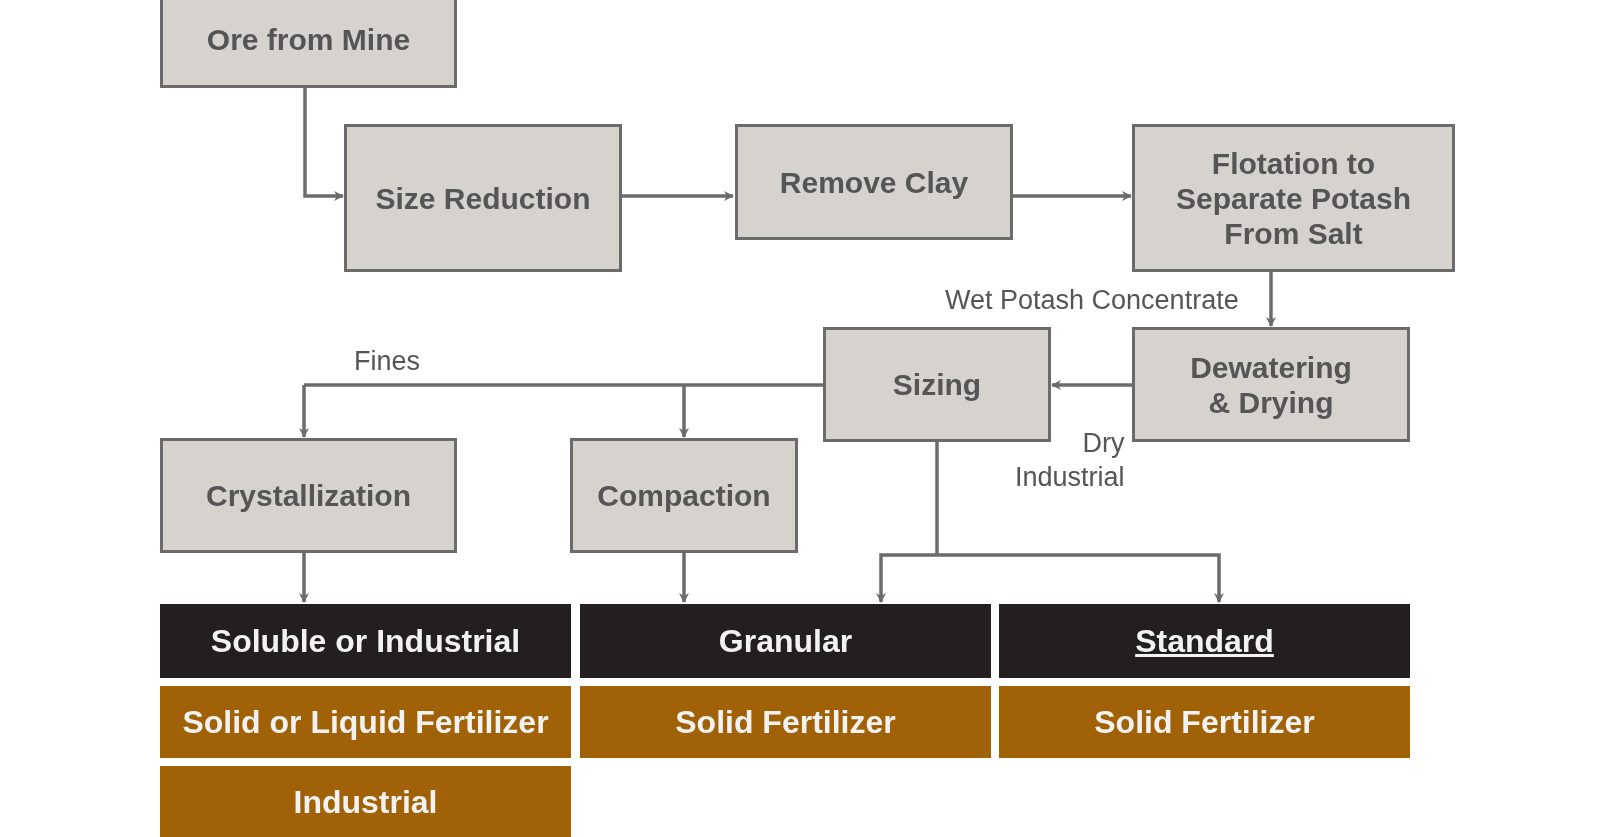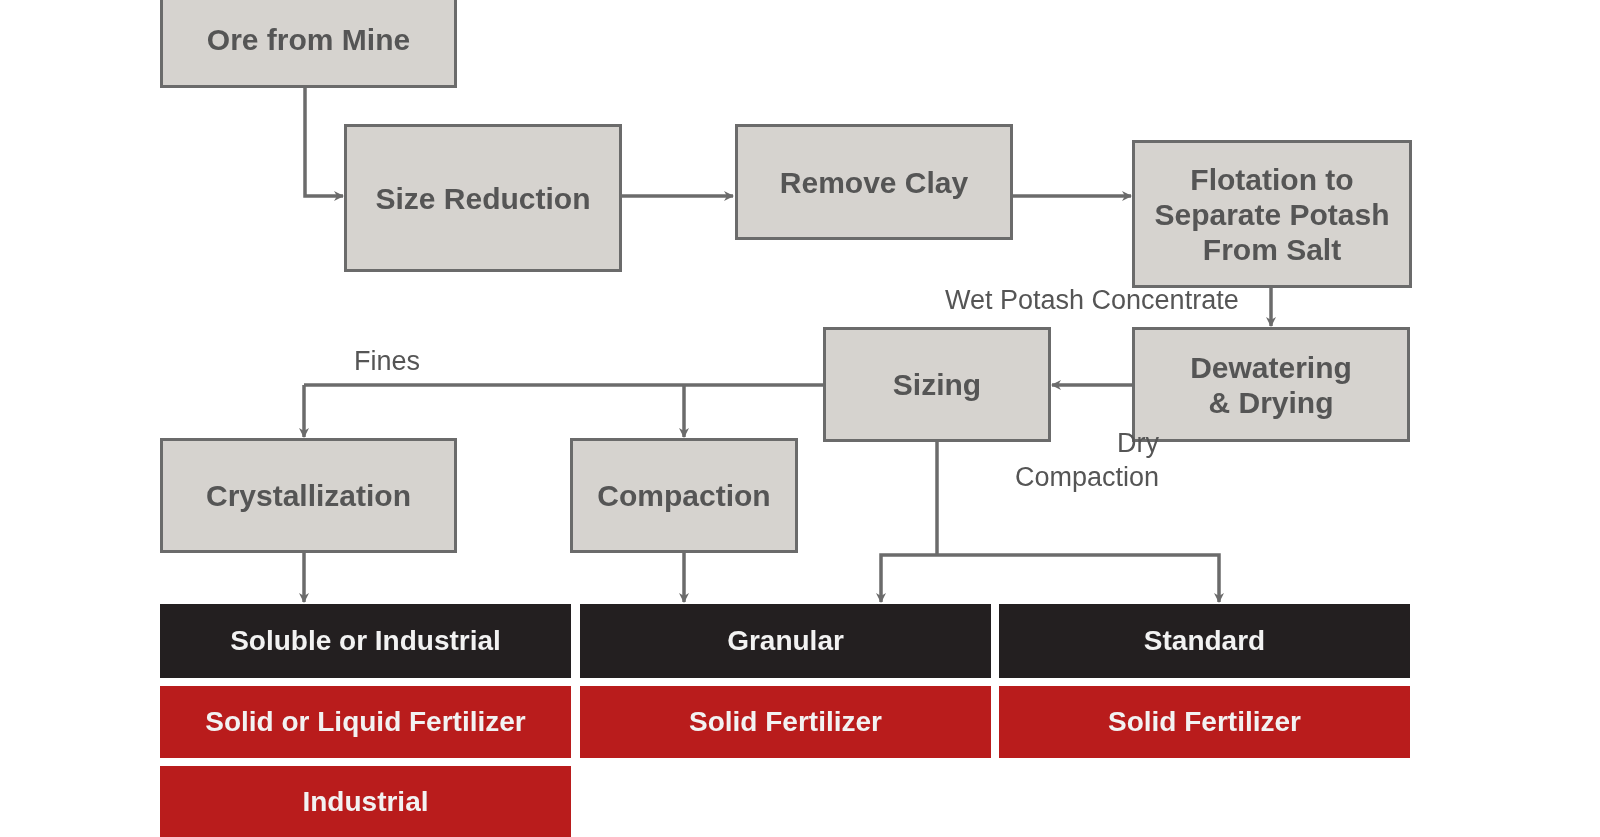--- a/index.html
+++ b/index.html
@@ -3,23 +3,23 @@
 <meta charset="utf-8">
 <style>
   html, body { margin: 0; padding: 0; }
   body { width: 1600px; height: 837px; background: #ffffff; position: relative; overflow: hidden;
          font-family: "Liberation Sans", "DejaVu Sans", sans-serif; }
   #diagram { position: absolute; left: 0; top: 0; width: 1600px; height: 837px; border-radius: 26px; }
   .box { position: absolute; box-sizing: border-box; background: #d6d3cf; border: 3px solid #6b6b6b;
          color: #555555; font-weight: bold; font-size: 30px; line-height: 35px;
          display: flex; align-items: center; justify-content: center; text-align: center; white-space: pre-line; }
   .band { position: absolute; box-sizing: border-box; display: flex; align-items: center; justify-content: center;
-          font-weight: bold; font-size: 28px; color: #f2f2f2; }
+          font-weight: bold; font-size: 32px; color: #f2f2f2; }
   .band.black { background: #231f20; }
-  .band.green { background: #b91c1c; }
+  .band.green { background: #a16207; }
   .label { position: absolute; color: #555555; font-size: 27px; line-height: 34px; white-space: pre-line; text-align: right; }
   svg#connectors { position: absolute; left: 0; top: 0; }
 </style>
 </head>
 <body>
 
 <div id="diagram">
 
   <svg id="connectors" width="1600" height="837">
     <defs>
@@ -40,35 +40,35 @@
       <line x1="684" y1="551" x2="684" y2="602" marker-end="url(#arrow)"></line>
       <polyline points="937,440 937,555"></polyline>
       <polyline points="937,555 881,555 881,602" marker-end="url(#arrow)"></polyline>
       <polyline points="937,555 1219,555 1219,602" marker-end="url(#arrow)"></polyline>
     </g>
   </svg>
 
   <div class="box" style="left:160px; top:-10px; width:297px; height:98px;">Ore from Mine</div>
   <div class="box" style="left:344px; top:124px; width:278px; height:148px;">Size Reduction</div>
   <div class="box" style="left:735px; top:124px; width:278px; height:116px;">Remove Clay</div>
-  <div class="box" style="left:1132px; top:140px; width:280px; height:148px;">Flotation to
+  <div class="box" style="left:1132px; top:124px; width:323px; height:148px;">Flotation to
 Separate Potash
 From Salt</div>
   <div class="box" style="left:1132px; top:327px; width:278px; height:115px;">Dewatering
 &amp; Drying</div>
   <div class="box" style="left:823px; top:327px; width:228px; height:115px;">Sizing</div>
   <div class="box" style="left:160px; top:438px; width:297px; height:115px;">Crystallization</div>
   <div class="box" style="left:570px; top:438px; width:228px; height:115px;">Compaction</div>
 
   <div class="label" style="left:945px; top:283px;">Wet Potash Concentrate</div>
   <div class="label" style="left:1015px; top:426px;">Dry
-Compaction</div>
+Industrial</div>
   <div class="label" style="left:354px; top:344px;">Fines</div>
 
   <div class="band black" style="left:160px; top:604px; width:411px; height:74px;">Soluble or Industrial</div>
   <div class="band black" style="left:580px; top:604px; width:411px; height:74px;">Granular</div>
-  <div class="band black" style="left:999px; top:604px; width:411px; height:74px;">Standard</div>
+  <div class="band black" style="left:999px; top:604px; width:411px; height:74px;text-decoration:underline;">Standard</div>
 
   <div class="band green" style="left:160px; top:686px; width:411px; height:72px;">Solid or Liquid Fertilizer</div>
   <div class="band green" style="left:160px; top:766px; width:411px; height:72px;">Industrial</div>
   <div class="band green" style="left:580px; top:686px; width:411px; height:72px;">Solid Fertilizer</div>
   <div class="band green" style="left:999px; top:686px; width:411px; height:72px;">Solid Fertilizer</div>
 </div>
 
 </body></html>

